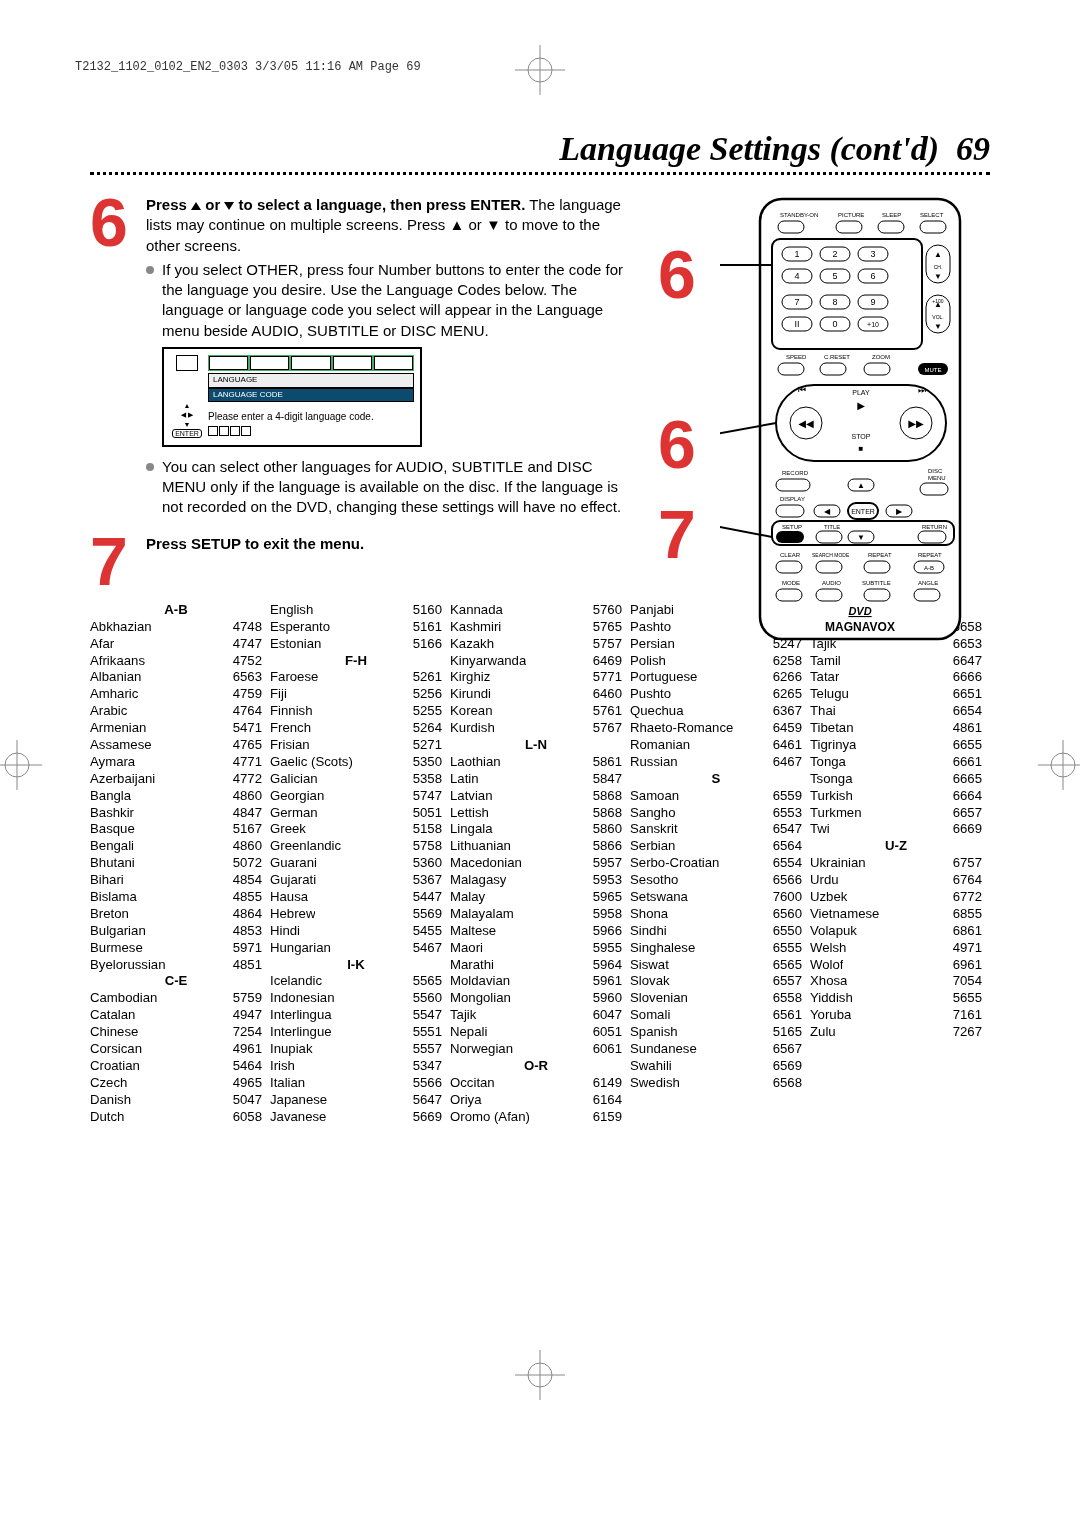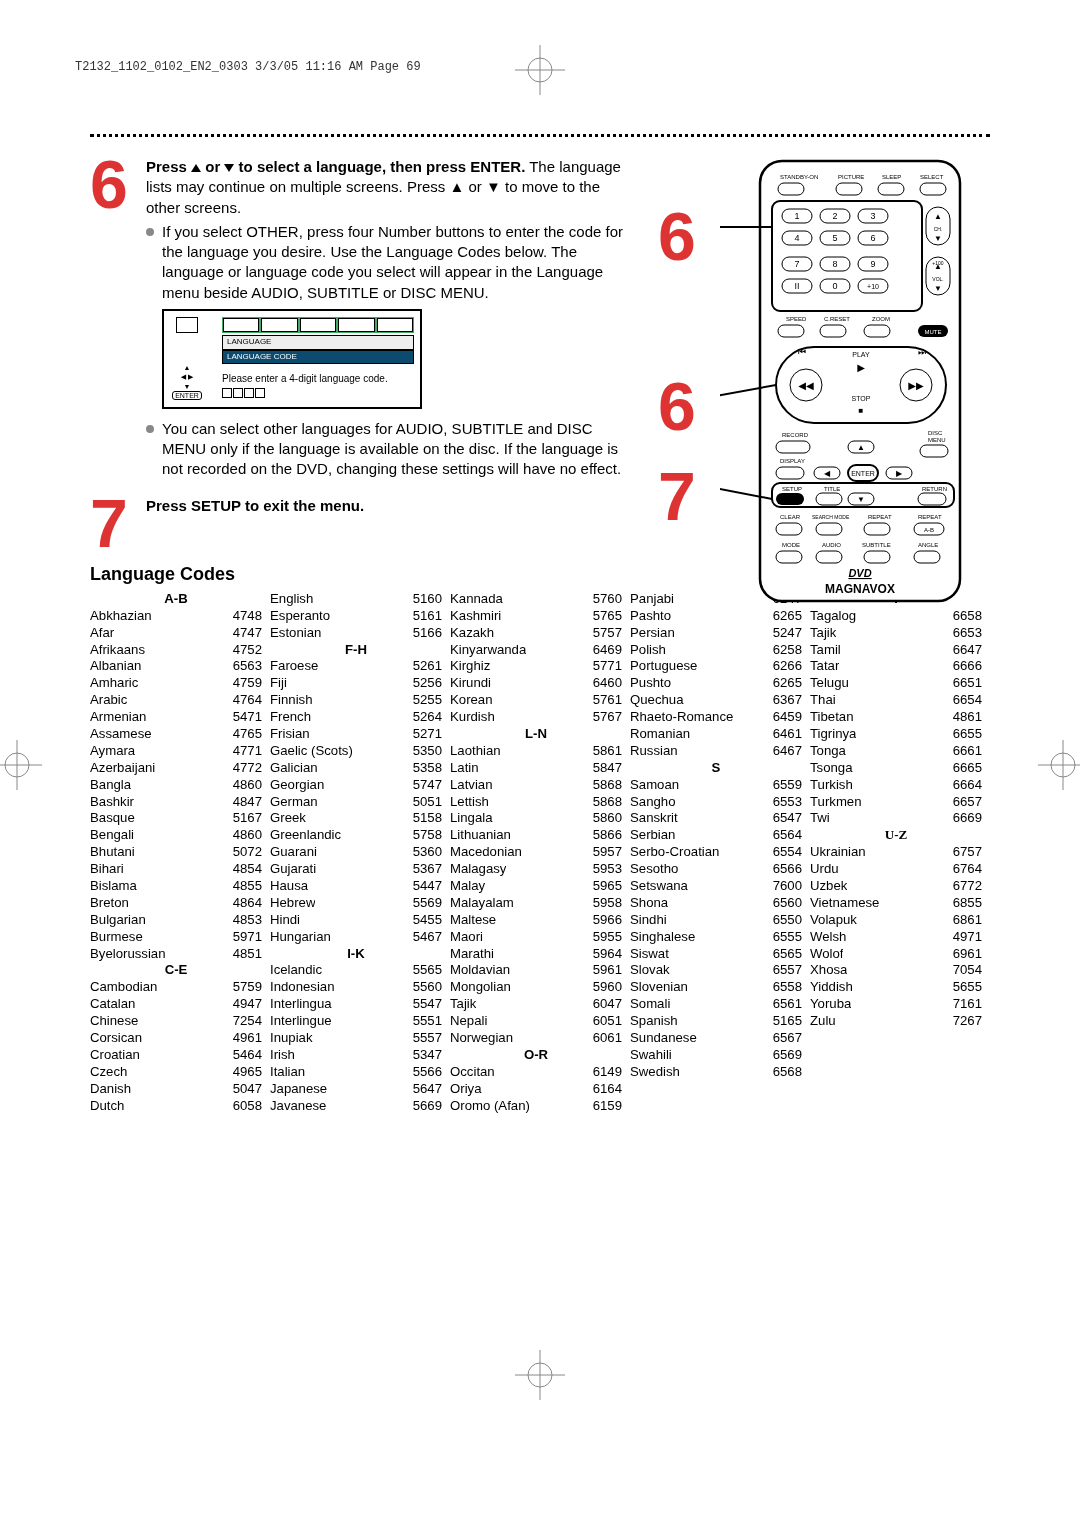--- a/index.html
+++ b/index.html
@@ -14,21 +14,21 @@
   .step { display: flex; align-items: flex-start; margin-bottom: 14px; }
   .step-num { font-family: Arial, sans-serif; font-weight: bold; font-size: 68px; color: #d33; line-height: 0.8; width: 56px; flex-shrink: 0; }
   .step-body { font-size: 15px; line-height: 1.35; max-width: 480px; }
   .step-body strong { font-weight: bold; }
   .bullet-list { list-style: none; margin-top: 4px; }
   .bullet-list li { position: relative; padding-left: 16px; margin-bottom: 2px; }
   .bullet-list li::before { content: ""; position: absolute; left: 0; top: 6px; width: 8px; height: 8px; background: #888; border-radius: 50%; }
   .tri { display: inline-block; width: 0; height: 0; border-left: 5px solid transparent; border-right: 5px solid transparent; vertical-align: middle; }
   .tri.up { border-bottom: 8px solid #000; }
   .tri.down { border-top: 8px solid #000; }
-  .osd-box { border: 2px solid #000; width: 260px; height: 100px; margin: 6px 0 10px 16px; padding: 6px; display: flex; gap: 18px; }
+  .osd-box { border: 2px solid #000; width: 260px; height: 100px; margin: 6px 0 10px 16px; padding: 6px; display: flex; gap: 4px; }
   .osd-left { width: 34px; display: flex; flex-direction: column; justify-content: space-between; align-items: center; font-size: 8px; }
   .osd-icon { border: 1px solid #000; width: 22px; height: 16px; }
   .osd-right { flex: 1; font-size: 8px; }
   .osd-top-icons { background: #4a6; height: 16px; margin-bottom: 2px; display: flex; gap: 2px; padding: 1px; }
   .osd-top-icons span { flex: 1; background: #fff; border: 1px solid #000; }
   .osd-lang { border: 1px solid #000; padding: 1px 4px; font-size: 8px; background: #eee; }
   .osd-msg { margin-top: 8px; font-size: 10px; }
   .osd-boxes { margin-top: 2px; display: flex; gap: 1px; }
   .osd-boxes span { width: 10px; height: 10px; border: 1px solid #000; }
   .remote { position: absolute; right: -10px; top: 0; width: 280px; }
@@ -62,20 +62,23 @@
   <line x1="10" y1="35" x2="60" y2="35" stroke="#888"></line>
 </svg>
 <svg class="reg-mark" style="left:1028px; top:730px;" width="70" height="70">
   <circle cx="35" cy="35" r="12" fill="none" stroke="#888" stroke-width="1"></circle>
   <line x1="35" y1="10" x2="35" y2="60" stroke="#888"></line>
   <line x1="10" y1="35" x2="60" y2="35" stroke="#888"></line>
 </svg>
 
 <div class="page">
 
+  <div class="page-title">
+    <span>Language Settings (cont'd)</span>&nbsp;&nbsp;<span class="num">69</span>
+  </div>
   <div class="dots"></div>
 
   <div class="content">
 
     <div class="step">
       <div class="step-num">6</div>
       <div class="step-body">
         <strong><span>Press </span><span class="tri up"></span><span> or </span><span class="tri down"></span><span> to select a language, then press ENTER.</span></strong><span>  The language lists may continue on multiple screens.  Press ▲ or ▼ to move to the other screens.</span>
         <ul class="bullet-list">
           <li>If you select OTHER, press four Number buttons to enter the code for the language you desire.  Use the Language Codes below.  The language or language code you select will appear in the Language menu beside AUDIO, SUBTITLE or DISC MENU.</li>
@@ -238,21 +241,20 @@
           <rect x="194" y="394" width="26" height="12" rx="6" fill="none" stroke="#000"></rect>
         <text x="140" y="420" font-size="11" font-style="italic" font-weight="bold" text-anchor="middle" text-decoration="underline">DVD</text>
         <text x="140" y="436" font-size="12" font-weight="bold" text-anchor="middle">MAGNAVOX</text>
 
         <line x1="-10" y1="70" x2="52" y2="70" stroke="#000" stroke-width="2"></line>
         <line x1="-10" y1="240" x2="56" y2="228" stroke="#000" stroke-width="2"></line>
         <line x1="-10" y1="330" x2="52" y2="342" stroke="#000" stroke-width="2"></line>
       </svg>
     </div>
 
-    <div class="codes-heading">Language Codes</div>
     <div class="codes-table" id="codes-table">
         <div class="codes-col">
           <div class="code-row code-header" style="justify-content: center;">A-B</div>
           <div class="code-row">
             <span class="nm">Abkhazian</span>
             <span class="cd">4748</span>
           </div>
           <div class="code-row">
             <span class="nm">Afar</span>
             <span class="cd">4747</span>
@@ -769,21 +771,21 @@
             <span class="cd">6664</span>
           </div>
           <div class="code-row">
             <span class="nm">Turkmen</span>
             <span class="cd">6657</span>
           </div>
           <div class="code-row">
             <span class="nm">Twi</span>
             <span class="cd">6669</span>
           </div>
-          <div class="code-row code-header" style="justify-content: center; font-family: Liberation Serif, serif;">U-Z</div>
+          <div class="code-row code-header" style="justify-content: center;">U-Z</div>
           <div class="code-row">
             <span class="nm">Ukrainian</span>
             <span class="cd">6757</span>
           </div>
           <div class="code-row">
             <span class="nm">Urdu</span>
             <span class="cd">6764</span>
           </div>
           <div class="code-row">
             <span class="nm">Uzbek</span>

